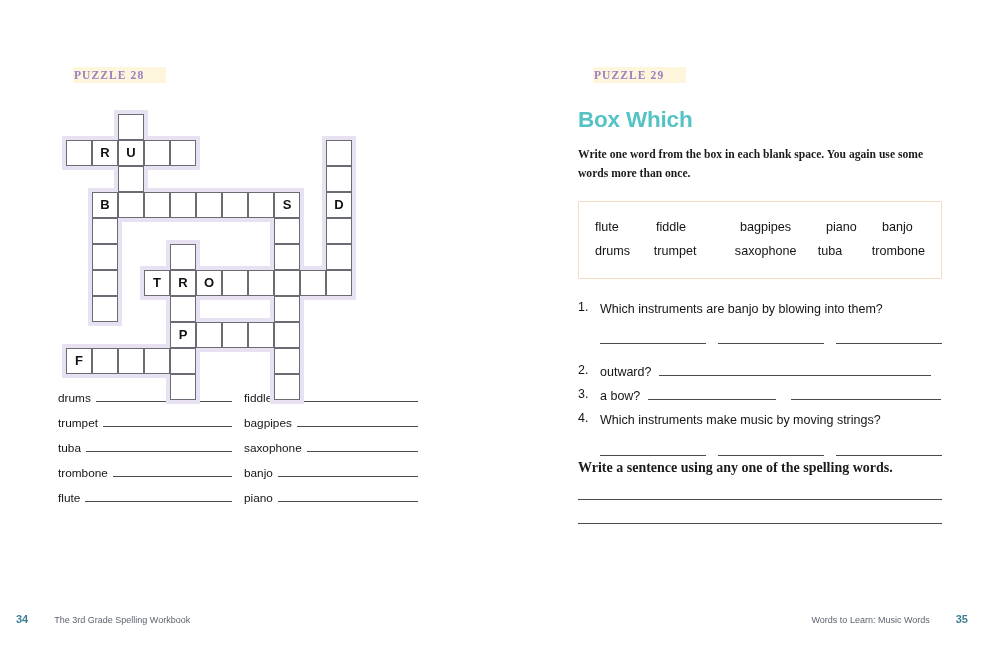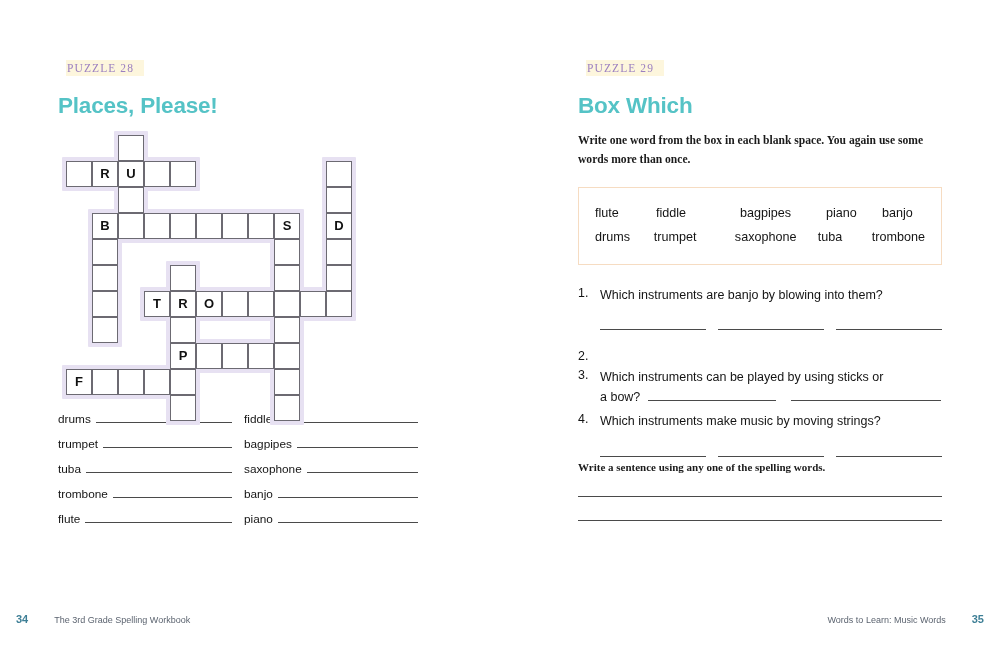--- a/index.html
+++ b/index.html
@@ -25,24 +25,24 @@
     height: 647px;
     box-sizing: border-box;
   }
   .page-left  { padding: 0 40px 0 58px; }
   .page-right { padding: 0 58px 0 78px; }
 
   
   .puzzle-kicker {
     position: relative;
     display: inline-block;
-    margin: 8px;
-    padding: 2px 10px 2px 1px;
+    margin: 15px;
+    padding: 2px 22px 2px 1px;
     font-family: "Liberation Serif", serif;
-    font-weight: normal;
+    font-weight: bold;
     font-size: 11.5px;
     letter-spacing: 1.1px;
     color: #9b7fc0;
     background: #fdf6dd;
   }
   .kicker-wrap { padding-top: 52px; }
   .puzzle-title {
     margin: 9px 0 0 0;
     font-size: 22.5px;
     font-weight: bold;
@@ -168,61 +168,60 @@
   .answer-rule {
     border-bottom: 1px solid #4a4a4a;
     height: 11px;
     flex: 1 1 0;
   }
   .q-gapline { height: 14px; }
 
   .sentence-prompt {
     font-family: "Liberation Serif", serif;
     font-weight: bold;
-    font-size: 11px;
+    font-size: 14px;
     color: #1b1b1b;
   }
   .sentence-rule {
     margin-top: 23px;
     width: 364px;
     border-bottom: 1px solid #4a4a4a;
     height: 0;
   }
 
   
   .footer {
     position: absolute;
     bottom: 22px;
     display: flex;
     align-items: baseline;
     font-size: 9px;
     color: #5c6470;
   }
   .footer-left  { left: 16px; }
-  .footer-right { right: 16px; }
+  .footer-right { right: 32px; }
   .folio {
     font-size: 11px;
     font-weight: bold;
     color: #3e7f96;
   }
   .footer-left .folio { margin-right: 26px; }
   .footer-right .folio { margin-left: 26px; }
 </style>
 </head>
 <body>
 
 <div class="spread">
 
   <div class="page page-left">
 
     <div class="kicker-wrap">
       <span class="puzzle-kicker">PUZZLE 28</span>
     </div>
 
-    <h1 class="puzzle-title">Places, Please!</h1>
 
 
     <div class="crossword-wrap">
       <div class="crossword" id="crossword">
           <div class="cw-halo" style="left: -4px; top: 22px; width: 34px; height: 34px;"></div>
           <div class="cw-halo" style="left: 22px; top: 22px; width: 34px; height: 34px;"></div>
           <div class="cw-halo" style="left: 48px; top: -4px; width: 34px; height: 34px;"></div>
           <div class="cw-halo" style="left: 48px; top: 22px; width: 34px; height: 34px;"></div>
           <div class="cw-halo" style="left: 48px; top: 48px; width: 34px; height: 34px;"></div>
           <div class="cw-halo" style="left: 74px; top: 22px; width: 34px; height: 34px;"></div>
@@ -410,27 +409,30 @@
             <div class="answer-rule"></div>
             <div class="answer-rule"></div>
           </div>
           <div class="q-gapline"></div>
         </div>
       </div>
 
       <div class="q">
         <div class="q-num">2.</div>
         <div class="q-body">
+          <div class="q-text">
+            <span>outward?</span>
+            <span class="q-inline-rule" style="width:272px"></span>
+          </div>
         </div>
       </div>
 
       <div class="q">
         <div class="q-num">3.</div>
         <div class="q-body">
-          <div class="q-text">Which instruments can be played by using sticks or</div>
           <div class="q-text">
             <span>a bow?</span>
             <span class="q-inline-rule" style="width:128px"></span>
             <span class="q-inline-rule" style="width:150px;margin-left:12px"></span>
           </div>
         </div>
       </div>
 
       <div class="q">
         <div class="q-num">4.</div>

